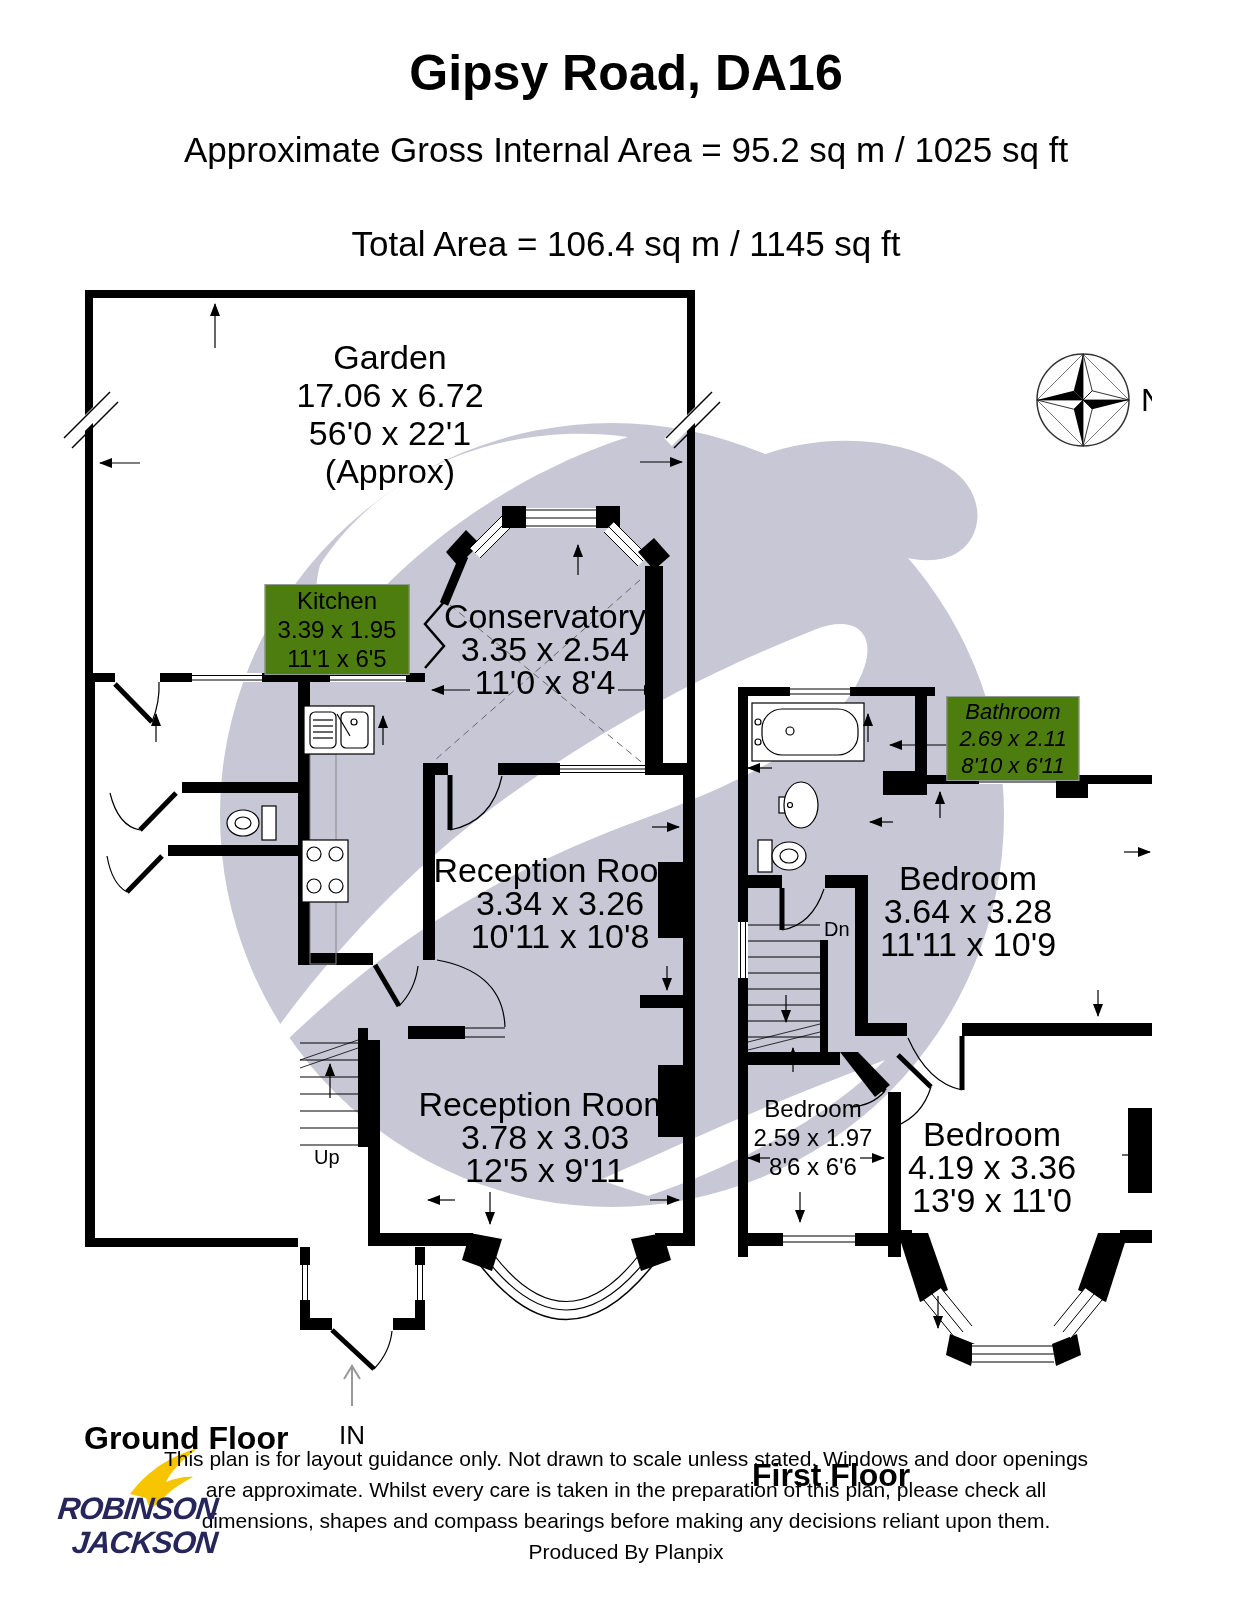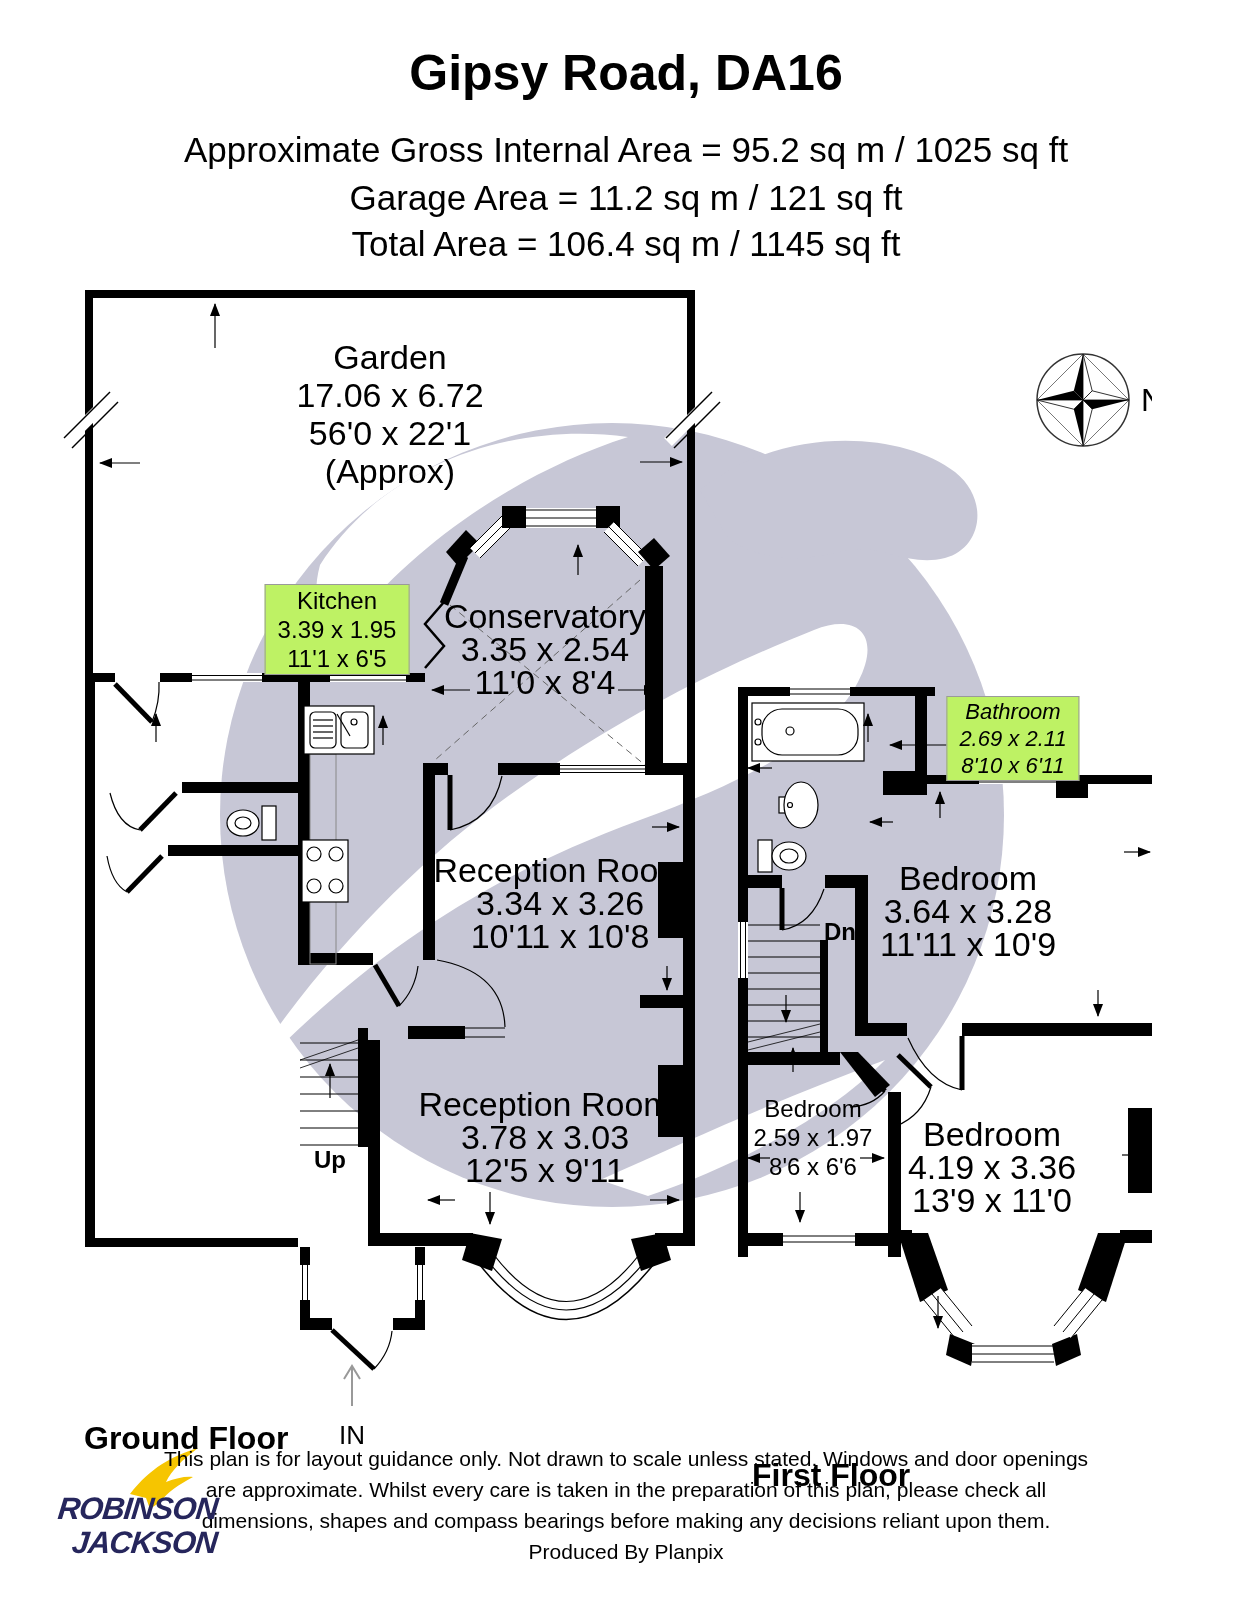--- a/index.html
+++ b/index.html
@@ -9,23 +9,23 @@
   .hdr{position:absolute;left:626px;transform:translateX(-50%);white-space:nowrap;text-align:center;}
   .title{top:44px;font-size:50px;font-weight:bold;}
   .area1{top:130px;font-size:35px;}
   .area2{top:178px;font-size:35px;}
   .area3{top:224px;font-size:35px;}
   .room-label{position:absolute;transform:translateX(-50%);text-align:center;
               font-size:34px;line-height:33px;white-space:nowrap;}
   .room-label.garden{line-height:38px;}
   .room-label.sm{font-size:24px;line-height:29px;}
   .room-label.xs{font-size:22px;line-height:27px;font-style:italic;}
-  .boxed{background:#bef264;border:1px solid #9a9a9a;padding:1px 12px;}
+  .boxed{background:#4d7c0f;border:1px solid #9a9a9a;padding:1px 12px;}
   .floor-label{position:absolute;font-size:32px;font-weight:bold;white-space:nowrap;}
-  .tiny-label{position:absolute;font-size:24px;white-space:nowrap;font-weight:bold;}
+  .tiny-label{position:absolute;font-size:20px;white-space:nowrap;}
   .in-label{position:absolute;transform:translateX(-50%);font-size:26px;margin-top:12px;}
   .north-label{position:absolute;font-size:32px;}
   .disclaimer{position:absolute;left:626px;transform:translateX(-50%);top:1443px;
               text-align:center;font-size:21px;line-height:31px;white-space:nowrap;}
   .logo{position:absolute;left:58px;top:1448px;width:220px;}
   .logo-text{font-style:italic;font-weight:bold;letter-spacing:-1px;transform:skewX(-6deg);
              font-size:31px;line-height:34px;}
 </style>
 </head>
 <body>
@@ -393,21 +393,20 @@
     <polygon points="1037,400 1083,400 1073.8,409.2" fill="#fff" stroke="#000" stroke-width="0.8"></polygon>
   </g>
 
   <g>
     <path d="M 130 1494 C 150 1468 172 1456 198 1448 C 182 1460 172 1470 166 1482 C 176 1478 186 1476 193 1477 C 178 1485 168 1492 160 1502 L 150 1509 L 146 1498 Z" fill="#f6c500"></path>
   </g>
 </svg>
 
 <div class="hdr title">Gipsy Road, DA16</div>
 <div class="hdr area1">Approximate Gross Internal Area = 95.2 sq m / 1025 sq ft</div>
-<div class="hdr area2">Garage Area = 11.2 sq m / 121 sq ft</div>
 <div class="hdr area3">Total Area = 106.4 sq m / 1145 sq ft</div>
 
 <div class="room-label garden" style="left:390px;top:338px;">
   <div>Garden</div>
   <div>17.06 x 6.72</div>
   <div>56'0 x 22'1</div>
   <div>(Approx)</div>
 </div>
 
 <div class="room-label sm boxed" style="left:337px;top:584px;">

